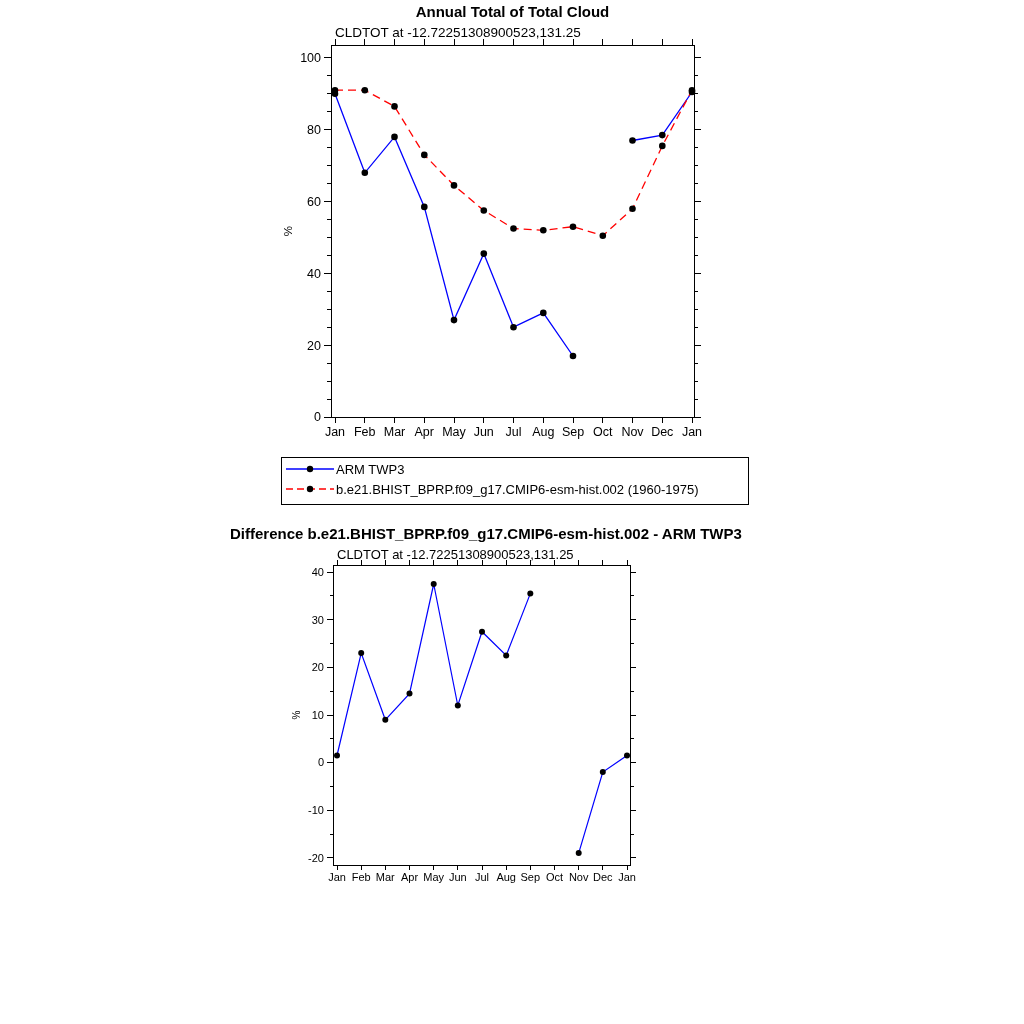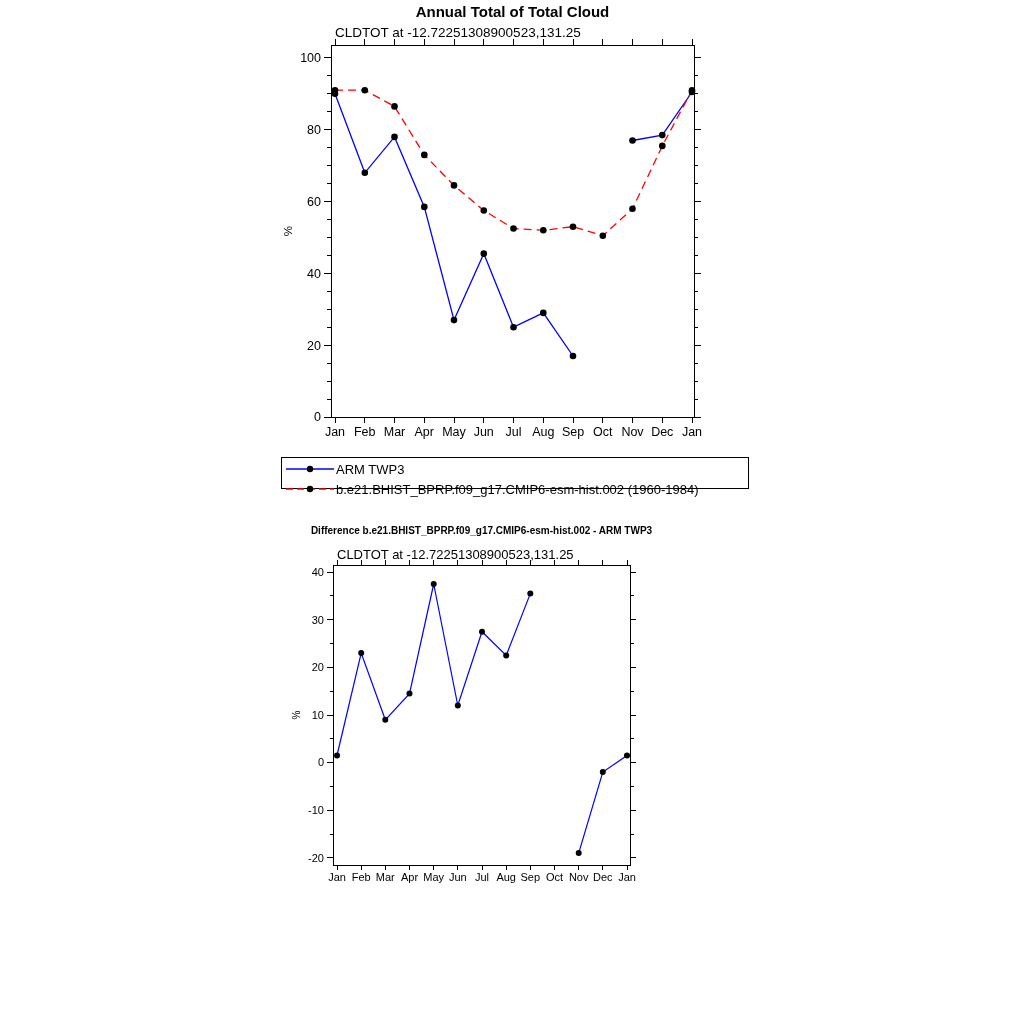--- a/index.html
+++ b/index.html
@@ -2,26 +2,26 @@
 <html><head>
 <meta charset="utf-8">
 <style>
   html,body{margin:0;padding:0;background:#ffffff;}
   .page{position:relative;width:1024px;height:1024px;background:#ffffff;
         font-family:"Liberation Sans",sans-serif;color:#000;overflow:hidden;}
   .abs{position:absolute;}
   .title1{left:302px;top:3px;width:421px;text-align:center;font-size:15px;font-weight:bold;white-space:nowrap;}
   .subtitle1{left:335px;top:25px;font-size:13.5px;white-space:nowrap;}
   #chart1-svg{left:280px;top:37px;}
-  .legend-box{left:281px;top:457px;width:468px;height:32px;border:1px solid #000;
+  .legend-box{left:281px;top:457px;width:468px;height:48px;border:1px solid #000;
               box-sizing:border-box;padding:1px 4px 0 2px;background:#fff;}
   .legend-row{display:flex;align-items:center;height:20px;}
   .legend-sample{flex:0 0 52px;}
   .legend-label{font-size:13px;white-space:nowrap;}
-  .title2{left:230px;top:525px;width:503px;text-align:center;font-size:10px;font-weight:bold;white-space:nowrap;}
+  .title2{left:230px;top:525px;width:503px;text-align:center;font-size:15px;font-weight:bold;white-space:nowrap;}
   .subtitle2{left:337px;top:547px;font-size:13px;white-space:nowrap;}
   #chart2-svg{left:290px;top:560px;}
   svg text{font-family:"Liberation Sans",sans-serif;}
 </style>
 </head>
 <body>
 
 <div class="page">
 
   <div class="abs title1">Annual Total of Total Cloud</div>
@@ -151,21 +151,21 @@
           <line x1="2" y1="9" x2="50" y2="9" stroke="#0000ff" stroke-width="1.3"></line>
           <circle cx="26" cy="9" r="3.2" fill="#000000"></circle>
         </svg>
       <span class="legend-label">ARM TWP3</span>
     </div>
     <div class="legend-row">
       <svg class="legend-sample" width="52" height="18">
           <line x1="2" y1="9" x2="50" y2="9" stroke="#ff0000" stroke-width="1.3" stroke-dasharray="7,4"></line>
           <circle cx="26" cy="9" r="3.2" fill="#000000"></circle>
         </svg>
-      <span class="legend-label">b.e21.BHIST_BPRP.f09_g17.CMIP6-esm-hist.002 (1960-1984)</span>
+      <span class="legend-label">b.e21.BHIST_BPRP.f09_g17.CMIP6-esm-hist.002 (1960-1975)</span>
     </div>
   </div>
 
   <div class="abs title2">Difference b.e21.BHIST_BPRP.f09_g17.CMIP6-esm-hist.002 - ARM TWP3</div>
   <div class="abs subtitle2">CLDTOT at -12.72251308900523,131.25</div>
   <svg id="chart2-svg" class="abs" width="380" height="335">
       <rect x="43" y="5" width="297" height="300" fill="none" stroke="#000" stroke-width="1" shape-rendering="crispEdges"></rect>
       <line x1="37" y1="297.85714285714283" x2="43" y2="297.85714285714283" stroke="#000" stroke-width="1" shape-rendering="crispEdges"></line>
       <line x1="340" y1="297.85714285714283" x2="346" y2="297.85714285714283" stroke="#000" stroke-width="1" shape-rendering="crispEdges"></line>
       <text x="34" y="301.70714285714286" text-anchor="end" font-size="11" fill="#000">-20</text>

